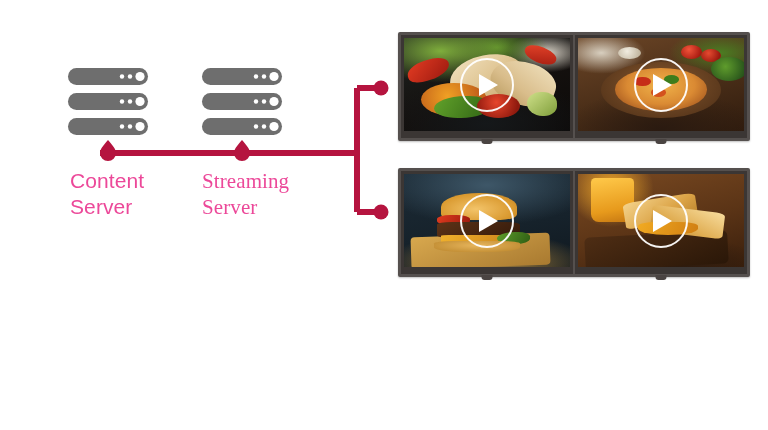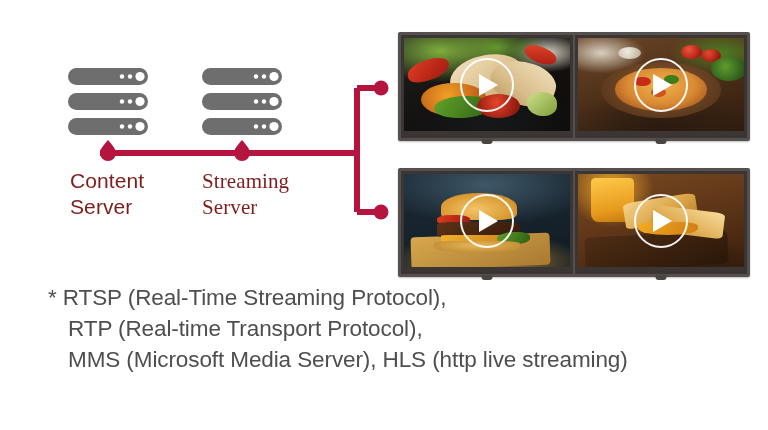--- a/index.html
+++ b/index.html
@@ -29,21 +29,21 @@
     left: 0; top: 0;
     width: 768px;
     height: 280px;
   }
 
   
   .server-label {
     position: absolute;
     font-size: 21px;
     line-height: 26px;
-    color: #7f1d1d;
+    color: #ec4899;
     letter-spacing: .1px;
     white-space: pre-line;
     font-family: "Liberation Sans", sans-serif;
   }
   #label-content-server { left: 70px; top: 168px; }
   #label-streaming-server { left: 202px; top: 168px; font-family: Liberation Serif, serif; }
 
   
   .display-pair {
     position: absolute;
@@ -321,19 +321,14 @@
             <i class="t1"></i>
           <i class="t2"></i>
             <i class="melt"></i>
         </div>
         <div class="play-overlay"></div>
       </div>
       <div class="ir-bump"></div>
     </div>
   </div>
 
-  <div id="footnote">
-    <span class="fn-line">* RTSP (Real-Time Streaming Protocol),</span>
-    <span class="fn-line indented">RTP (Real-time Transport Protocol),</span>
-    <span class="fn-line indented">MMS (Microsoft Media Server), HLS (http live streaming)</span>
-  </div>
 
 </div>
 
 </body></html>

